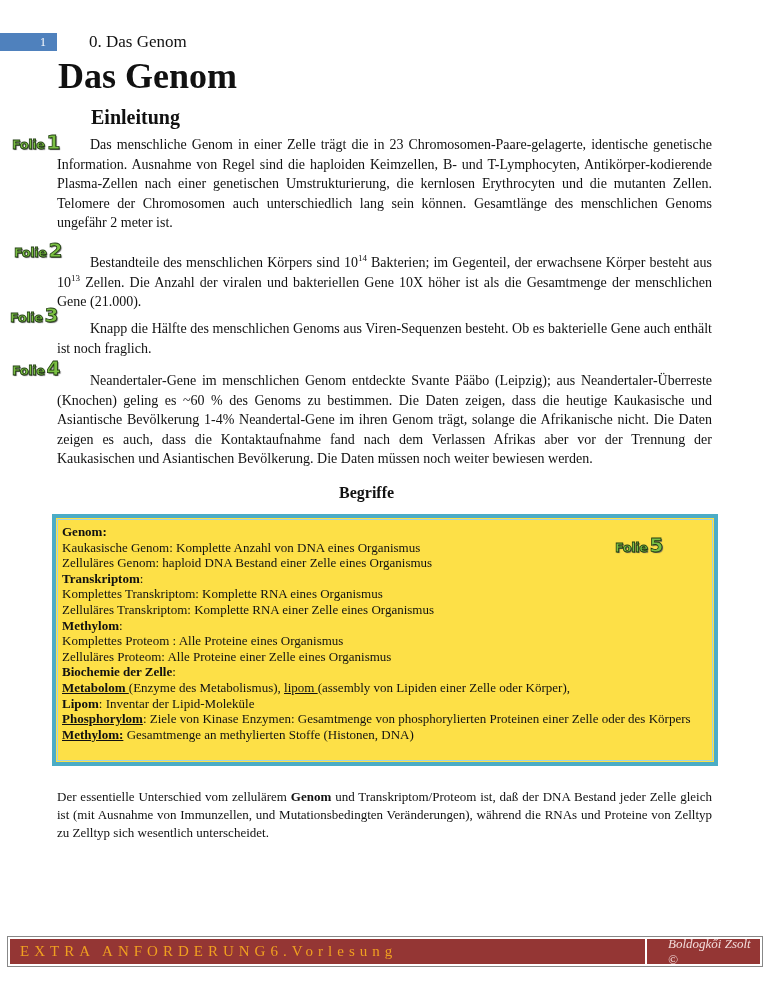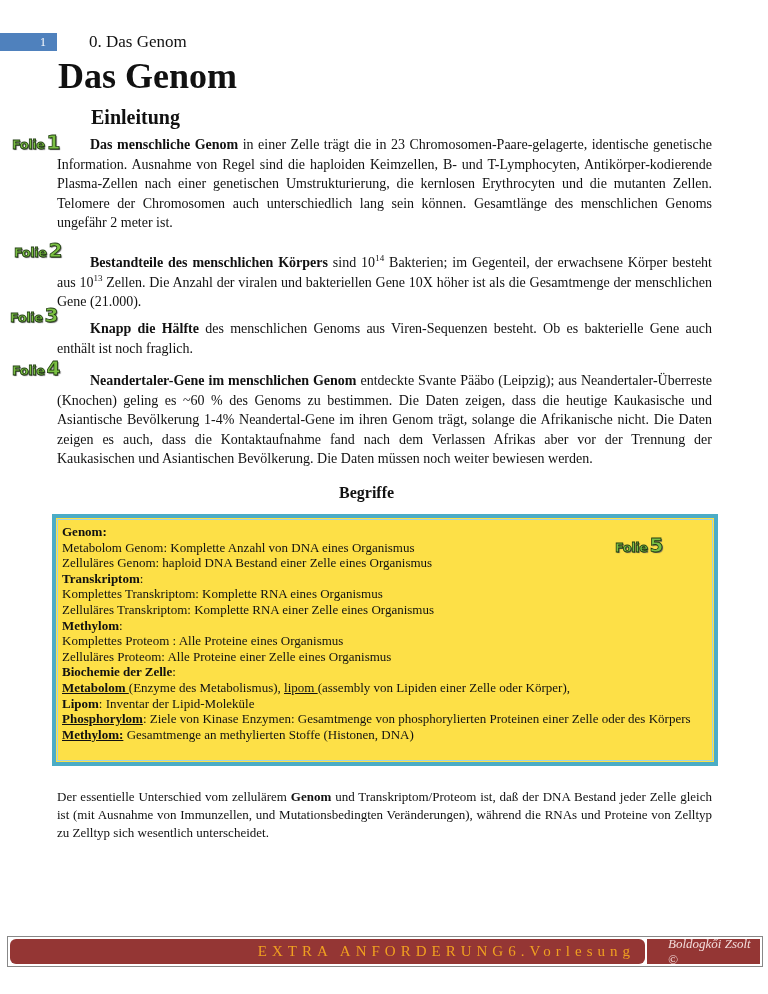--- a/index.html
+++ b/index.html
@@ -15,21 +15,21 @@
   .running-head { position: absolute; left: 89px; top: 32px; font-size: 17px; }
   .title { position: absolute; left: 58px; top: 55px; font-size: 36px; font-weight: bold; margin: 0; }
   .h2 { position: absolute; font-size: 20px; font-weight: bold; margin: 0; }
   .h2.einleitung { left: 91px; top: 106px; }
   .h2.begriffe { left: 339px; top: 484px; font-size: 16px; }
   .para {
     position: absolute; left: 57px; width: 655px; font-size: 14px; line-height: 19.5px;
     text-align: justify; margin: 0;
   }
   .para .lead { display: inline-block; width: 33px; }
-  .para b { font-weight: bold; margin-top: 40px; }
+  .para b { font-weight: normal; margin-top: 40px; }
   .para sup { font-size: 9px; line-height: 0; }
   .p1 { top: 135px; }
   .p2 { top: 253px; }
   .p3 { top: 319px; }
   .p4 { top: 371px; }
   .folie {
     position: absolute; font-family: "DejaVu Sans", sans-serif; font-weight: bold;
     color: #7bc043; -webkit-text-stroke: 0.8px #1e3a10;
     text-shadow: 1px 1px 1px #555; letter-spacing: -0.5px;
   }
@@ -52,22 +52,22 @@
   .summary {
     position: absolute; left: 57px; top: 788px; width: 655px; font-size: 13px;
     line-height: 18px; text-align: justify; margin: 0;
   }
   .footer {
     position: absolute; left: 7px; top: 936px; width: 756px; height: 31px;
     border: 1px solid #888; box-sizing: border-box; background: #fff; padding: 2px;
     display: flex;
   }
   .footer .left {
-    flex: 1; background: #943634; color: #f0a020; display: flex; justify-content: flex-end;
-    align-items: center; padding: 0 10px; font-size: 15px; letter-spacing: 5px; border-radius: 6px;
+    flex: 1; background: #943634; color: #f0a020; display: flex; justify-content: flex-start;
+    align-items: center; padding: 0 10px; font-size: 15px; letter-spacing: 5px;
   }
   .footer .right {
     width: 92px; margin-left: 2px; background: #943634; color: #f2dcdb; font-style: italic;
     font-size: 13px; display: flex; align-items: center; justify-content: center; padding-left: 21px;
   }
 </style>
 </head>
 <body>
 
 <div class="pagenum">1</div>
@@ -84,21 +84,21 @@
 <div class="folie f3"><span class="w">Folie</span><span class="n">3</span></div>
 <p class="para p3"><span class="lead"></span><b>Knapp die Hälfte</b><span> des menschlichen Genoms aus Viren-Sequenzen besteht. Ob es bakterielle Gene auch enthält ist noch fraglich.</span></p>
 
 <div class="folie f4"><span class="w">Folie</span><span class="n">4</span></div>
 <p class="para p4"><span class="lead"></span><b>Neandertaler-Gene im menschlichen Genom</b><span> entdeckte Svante Pääbo (Leipzig); aus Neandertaler-Überreste (Knochen) geling es ~60 % des Genoms zu bestimmen. Die Daten zeigen, dass die heutige Kaukasische und Asiantische Bevölkerung 1-4% Neandertal-Gene im ihren Genom trägt, solange die Afrikanische nicht. Die Daten zeigen es auch, dass die Kontaktaufnahme fand nach dem Verlassen Afrikas aber vor der Trennung der Kaukasischen und Asiantischen Bevölkerung. Die Daten müssen noch weiter bewiesen werden.</span></p>
 
 <h2 class="h2 begriffe">Begriffe</h2>
 
 <div class="box">
   <p class="row"><b> Genom:</b></p>
-  <p class="row">Metabolom Genom: Komplette Anzahl von DNA eines Organismus</p>
+  <p class="row">Kaukasische Genom: Komplette Anzahl von DNA eines Organismus</p>
   <p class="row">Zelluläres Genom: haploid DNA Bestand einer Zelle eines Organismus</p>
   <p class="row"><b>Transkriptom</b>:</p>
   <p class="row">Komplettes Transkriptom: Komplette RNA eines Organismus</p>
   <p class="row">Zelluläres Transkriptom: Komplette RNA einer Zelle eines Organismus</p>
   <p class="row"><b>Methylom</b>:</p>
   <p class="row">Komplettes Proteom : Alle Proteine eines Organismus</p>
   <p class="row">Zelluläres Proteom: Alle Proteine einer Zelle eines Organismus</p>
   <p class="row"><b>Biochemie der Zelle</b>:</p>
   <p class="row"><b><u>Metabolom </u></b><span>(Enzyme des Metabolismus), </span><u>lipom </u><span>(assembly von Lipiden einer Zelle oder Körper),</span></p>
   <p class="row"><b>Lipom</b><span>: Inventar der Lipid-Moleküle</span></p>

